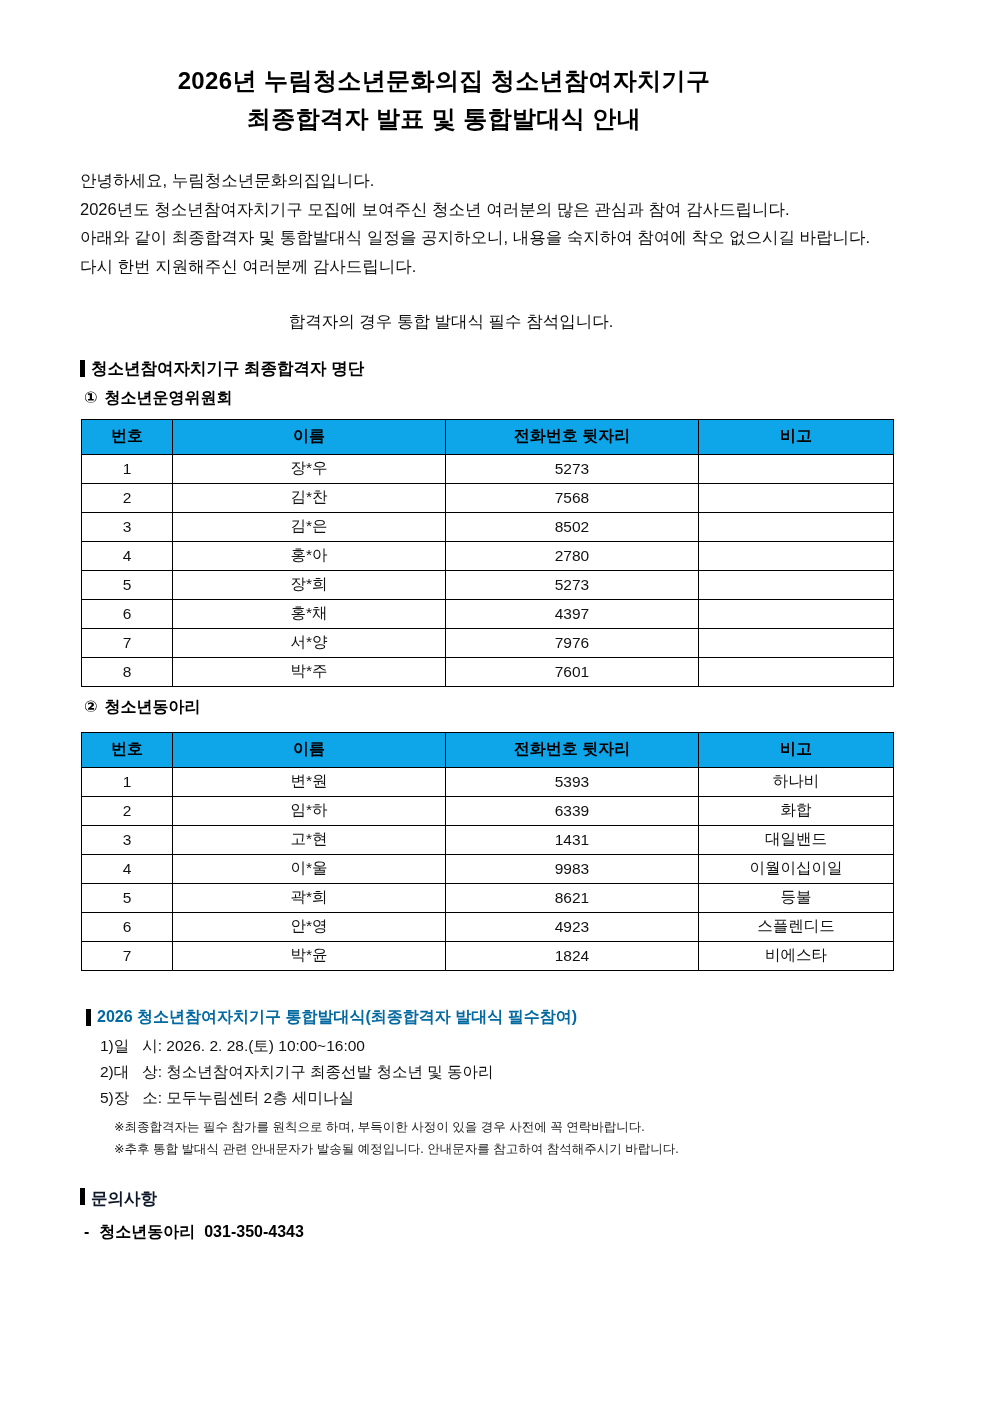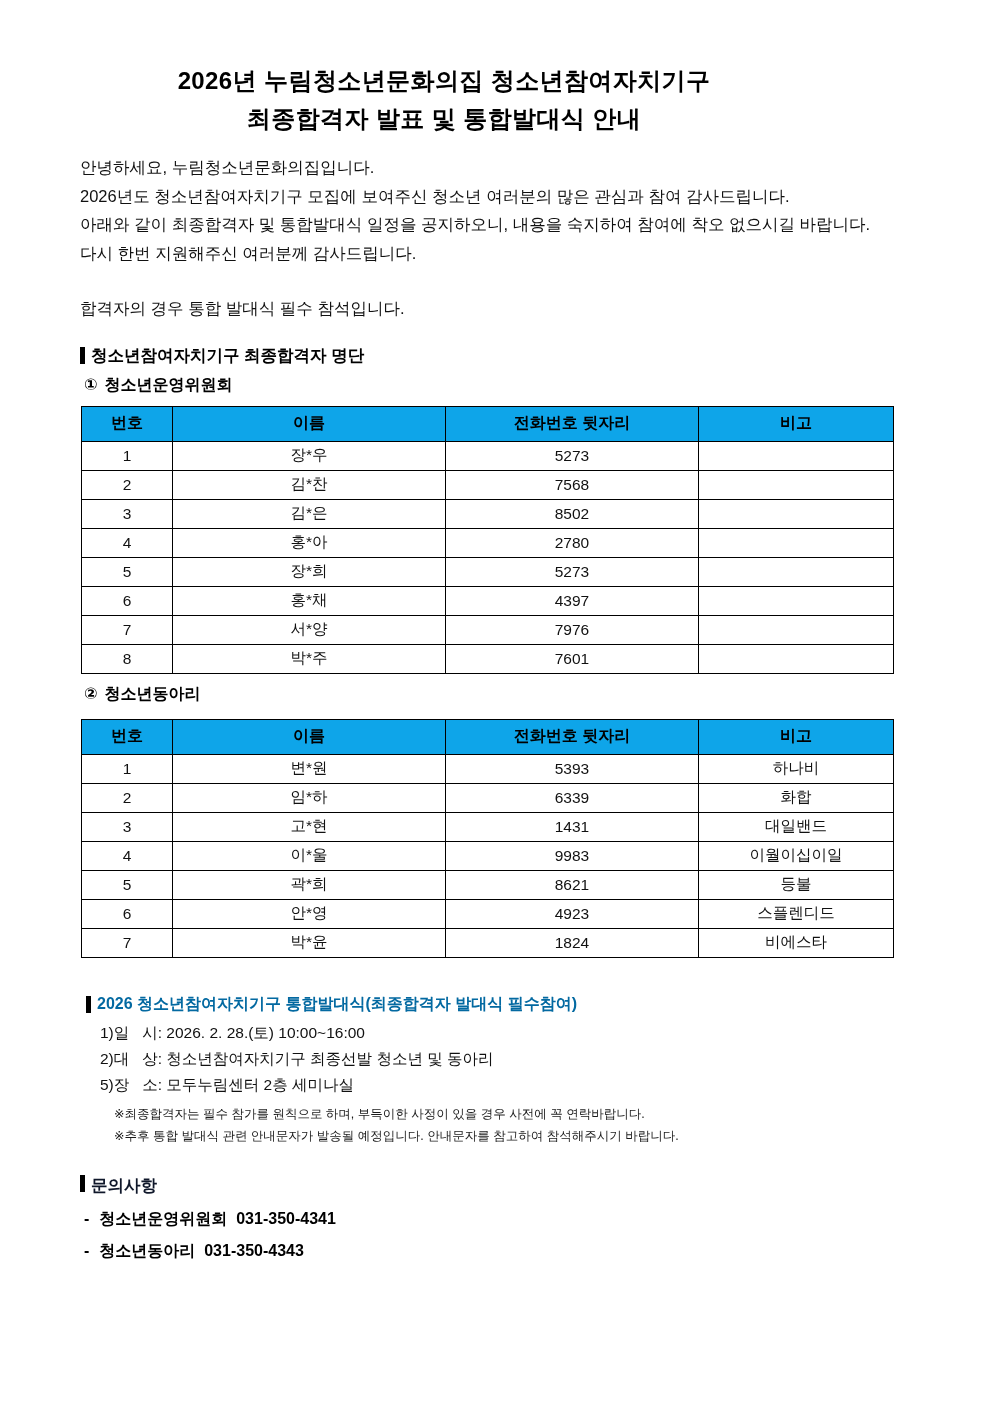--- a/index.html
+++ b/index.html
@@ -33,37 +33,38 @@
   .title-line {
     font-size: 24px;
     font-weight: bold;
     letter-spacing: 0.4px;
     line-height: 38px;
     color: #000000;
   }
 
   
   .intro {
-    margin-top: 15px;
+    margin-top: 28px;
     padding-left: 80px;
     padding-right: 66px;
   }
   .intro-line {
     font-size: 16.5px;
     line-height: 28.5px;
     color: #111111;
     white-space: nowrap;
   }
   .intro-gap {
     height: 27px;
   }
   .intro-note {
     font-size: 16.5px;
     line-height: 28.5px;
     color: #111111;
+    text-align: center;
   }
 
   
   .section-heading {
     font-size: 16.5px;
     font-weight: bold;
     color: #000000;
     display: flex;
     align-items: center;
     padding-left: 80px;
@@ -377,20 +378,17 @@
 
   <div class="sp-28"></div>
 
   <div class="contact-block">
     <div class="contact-heading">
       <span class="bar-marker"></span>
       <span>문의사항</span>
     </div>
     <div class="sp-6"></div>
     <div class="contact-line">
-      <span class="contact-dash">-</span><span>청소년운영위원회</span>&nbsp;&nbsp;<span>031-350-4341</span>
-    </div>
-    <div class="contact-line">
       <span class="contact-dash">-</span><span>청소년동아리</span>&nbsp;&nbsp;<span>031-350-4343</span>
     </div>
   </div>
 
 </div>
 
 </body></html>

